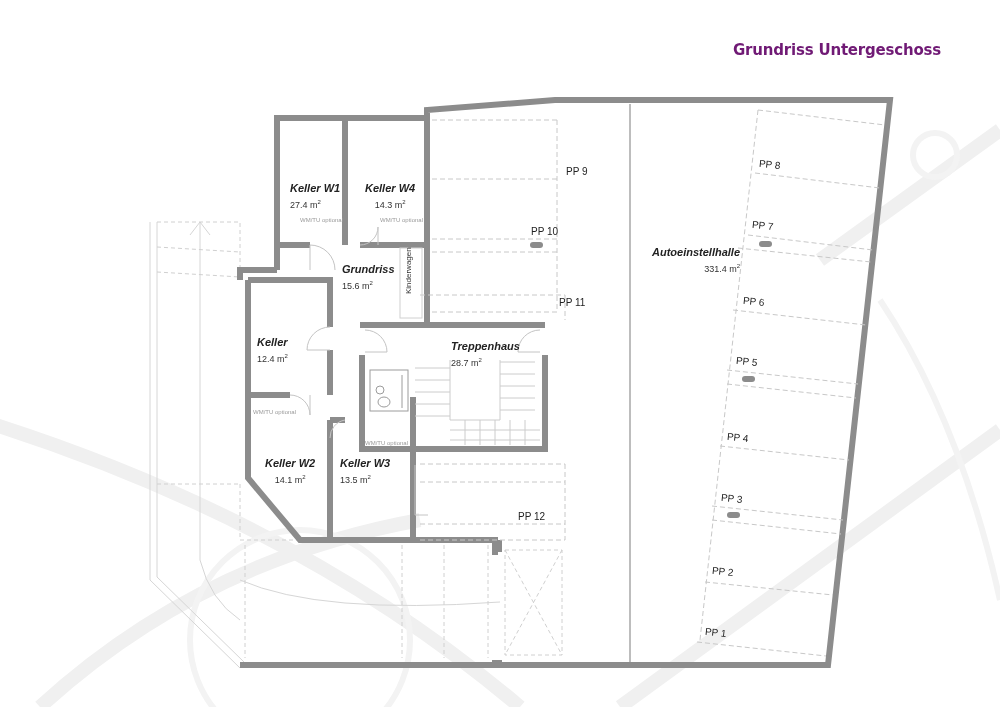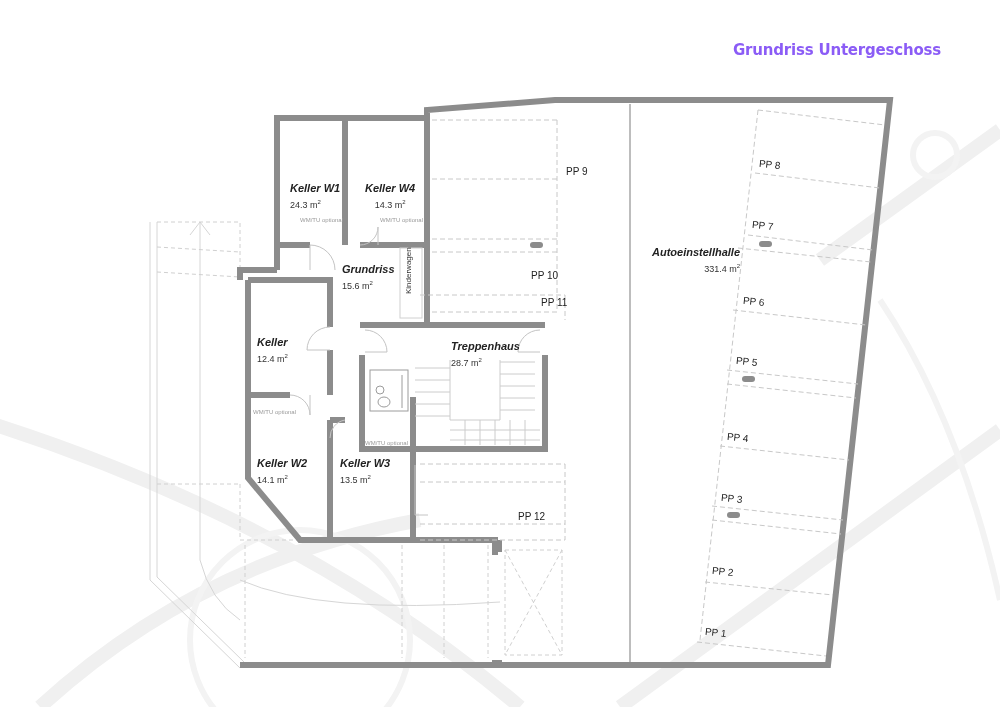--- a/index.html
+++ b/index.html
@@ -6,21 +6,21 @@
   body {
     width: 1000px; height: 707px; position: relative; overflow: hidden;
     background: #ffffff;
     font-family: "Liberation Sans", sans-serif;
   }
   .bg-deco { position: absolute; inset: 0; z-index: 0; }
   .plan { position: absolute; left: 0; top: 0; width: 1000px; height: 707px; z-index: 1; }
   .title {
     position: absolute; left: 733px; top: 41px;
     font-family: "DejaVu Sans", sans-serif; font-size: 15px; font-weight: 600;
-    color: #8b5cf6; letter-spacing: -0.2px; z-index: 3;
+    color: #701a75; letter-spacing: -0.2px; z-index: 3;
   }
   .room { position: absolute; z-index: 3; color: #222; }
   .room .name { font-size: 11px; font-weight: bold; white-space: nowrap; display: block; font-style: italic; }
   .room .area { font-size: 9px; white-space: nowrap; display: block; margin-top: 5px; color: #333; }
   .room .area sup { font-size: 6px; }
   .note { position: absolute; z-index: 3; font-size: 6px; color: #9a9a9a; white-space: nowrap; }
   .pp { position: absolute; z-index: 3; font-size: 10px; color: #222; white-space: nowrap; }
   .vert {
     position: absolute; z-index: 3; font-size: 8px; color: #333; white-space: nowrap;
     transform: rotate(-90deg); transform-origin: left top;
@@ -188,39 +188,39 @@
     <rect x="727" y="512" width="13" height="6" rx="3"></rect>
   </g>
 
   <rect x="400" y="248" width="22" height="70" fill="none" stroke="#d0d0d0" stroke-width="1"></rect>
 </svg>
 
 <div class="title">Grundriss Untergeschoss</div>
 
 <div class="room" style="left:290px;top:182px;">
   <span class="name">Keller W1</span>
-  <span class="area"><span>24.3 m</span><sup>2</sup></span>
+  <span class="area"><span>27.4 m</span><sup>2</sup></span>
 </div>
 <div class="room" style="left:365px;top:182px;text-align:center;">
   <span class="name">Keller W4</span>
   <span class="area"><span>14.3 m</span><sup>2</sup></span>
 </div>
 <div class="room" style="left:342px;top:263px;">
   <span class="name">Grundriss</span>
   <span class="area"><span>15.6 m</span><sup>2</sup></span>
 </div>
 <div class="room" style="left:257px;top:336px;">
   <span class="name">Keller</span>
   <span class="area"><span>12.4 m</span><sup>2</sup></span>
 </div>
 <div class="room" style="left:451px;top:340px;">
   <span class="name">Treppenhaus</span>
   <span class="area"><span>28.7 m</span><sup>2</sup></span>
 </div>
-<div class="room" style="left:257px;top:457px;">
+<div class="room" style="left:265px;top:457px;text-align:center;">
   <span class="name">Keller W2</span>
   <span class="area"><span>14.1 m</span><sup>2</sup></span>
 </div>
 <div class="room" style="left:340px;top:457px;">
   <span class="name">Keller W3</span>
   <span class="area"><span>13.5 m</span><sup>2</sup></span>
 </div>
 <div class="room" style="left:652px;top:246px;text-align:right;">
   <span class="name">Autoeinstellhalle</span>
   <span class="area"><span>331.4 m</span><sup>2</sup></span>
@@ -234,15 +234,15 @@
 
 <div class="pp" style="left:705px;top:627px;transform:rotate(6deg);">PP 1</div>
 <div class="pp" style="left:712px;top:566px;transform:rotate(6deg);">PP 2</div>
 <div class="pp" style="left:721px;top:493px;transform:rotate(6deg);">PP 3</div>
 <div class="pp" style="left:727px;top:432px;transform:rotate(6deg);">PP 4</div>
 <div class="pp" style="left:736px;top:356px;transform:rotate(6deg);">PP 5</div>
 <div class="pp" style="left:743px;top:296px;transform:rotate(6deg);">PP 6</div>
 <div class="pp" style="left:752px;top:220px;transform:rotate(6deg);">PP 7</div>
 <div class="pp" style="left:759px;top:159px;transform:rotate(6deg);">PP 8</div>
 <div class="pp" style="left:566px;top:166px;">PP 9</div>
-<div class="pp" style="left:531px;top:226px;margin-top:44px;">PP 10</div>
-<div class="pp" style="left:541px;top:297px;">PP 11</div>
+<div class="pp" style="left:531px;top:226px;">PP 10</div>
+<div class="pp" style="left:559px;top:297px;">PP 11</div>
 <div class="pp" style="left:518px;top:511px;">PP 12</div>
 
 </body></html>

